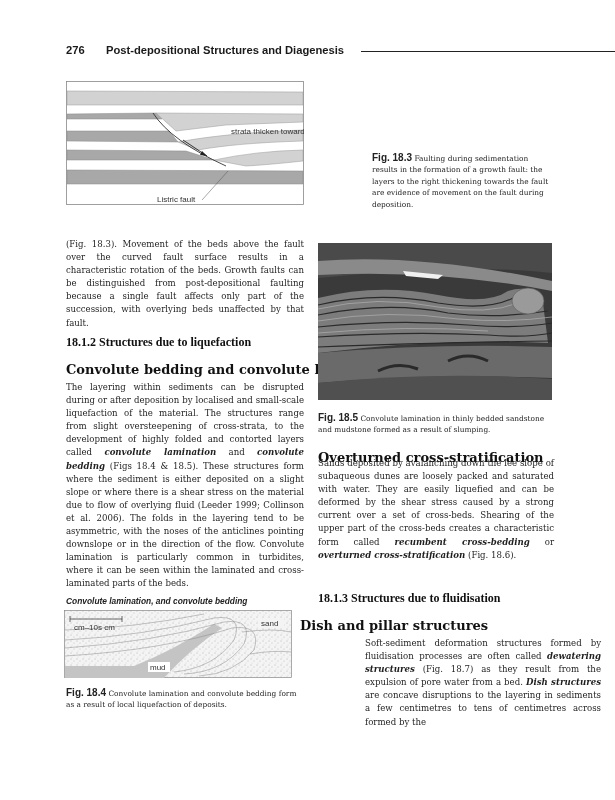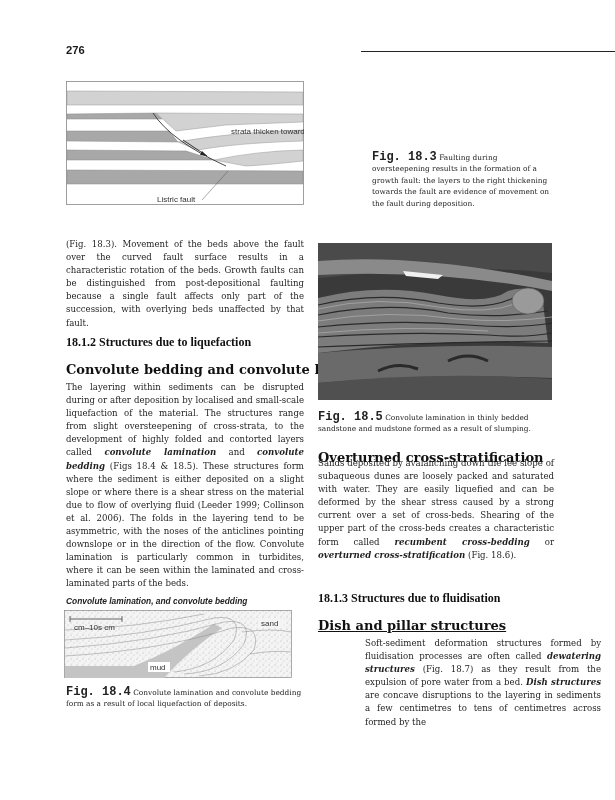--- a/index.html
+++ b/index.html
@@ -6,34 +6,35 @@
   body{width:615px;height:800px;position:relative;overflow:hidden;color:#1a1a1a;}
   .sans{font-family:"Liberation Sans",sans-serif;}
   .abs{position:absolute;}
   #running-head{left:66px;top:44px;width:490px;height:16px;font-family:"Liberation Sans",sans-serif;font-weight:bold;font-size:11.2px;}
   #running-head .pg{position:absolute;left:0;top:0;}
   #running-head .tt{position:absolute;left:40px;top:0;}
   #running-head .rule{position:absolute;left:295px;top:7px;width:258px;height:1px;background:#222;}
   .body-text{font-family:"DejaVu Serif",serif;font-size:8.6px;line-height:13.1px;text-align:justify;color:#1f1f1f;}
   .body-text p{margin:0;}
   .caption{font-family:"DejaVu Serif",serif;font-size:7.4px;line-height:11.4px;color:#222;}
-  .caption .lbl{font-family:Liberation Mono, monospace;font-weight:bold;font-size:12px;}
+  .caption .lbl{font-family:Liberation Sans, sans-serif;font-weight:bold;font-size:10px;}
   .h-sec{font-family:Liberation Serif, serif;font-weight:bold;font-size:12px;color:#111;}
   .h-sub{font-family:"DejaVu Serif",serif;font-weight:bold;font-size:13px;color:#111;}
   .bi{font-weight:bold;font-style:italic;}
   #fig183{left:66px;top:81px;width:238px;height:124px;}
   #fig184{left:64px;top:610px;width:228px;height:68px;}
   #fig185{left:318px;top:243px;width:234px;height:157px;}
   .fig-text{font-family:"Liberation Sans",sans-serif;font-size:8px;fill:#333;}
 </style>
 </head>
 <body>
 
 <div id="running-head" class="abs">
   <span class="pg">276</span>
+  <span class="tt">Post-depositional Structures and Diagenesis</span>
   <span class="rule"></span>
 </div>
 
 <svg id="fig183" class="abs" viewBox="0 0 238 124">
   <rect x="0.5" y="0.5" width="237" height="123" fill="#fff" stroke="#888" stroke-width="0.8"></rect>
 
   <path d="M1 10 L237 11 L237 24 L1 24 Z" fill="#d2d2d2" stroke="#999" stroke-width="0.5"></path>
 
   <path d="M1 33 L90 32 L96 38 L1 38 Z" fill="#a8a8a8" stroke="#888" stroke-width="0.5"></path>
   <path d="M1 50 L103 50 L112 61 L1 60 Z" fill="#a8a8a8" stroke="#888" stroke-width="0.5"></path>
@@ -51,21 +52,21 @@
   <path d="M141 75 L136 70 L134 74 Z" fill="#222"></path>
 
   <line x1="136" y1="119" x2="162" y2="90" stroke="#555" stroke-width="0.5"></line>
   <rect x="145" y="45" width="90" height="10" fill="#fff" opacity="0"></rect>
   <text x="165" y="53" class="fig-text">strata thicken towards fault</text>
   <text x="91" y="121" class="fig-text">Listric fault</text>
 </svg>
 
 <div class="abs caption" style="left:372px;top:152px;width:182px;">
   <span class="lbl">Fig. 18.3</span>
-  <span>Faulting during oversteepening results in the formation of a growth fault: the layers to the right thickening towards the fault are evidence of movement on the fault during deposition.</span>
+  <span>Faulting during sedimentation results in the formation of a growth fault: the layers to the right thickening towards the fault are evidence of movement on the fault during deposition.</span>
 </div>
 
 <div class="abs body-text" style="left:66px;top:238px;width:238px;">
   <p>(Fig. 18.3). Movement of the beds above the fault over the curved fault surface results in a characteristic rotation of the beds. Growth faults can be distinguished from post-depositional faulting because a single fault affects only part of the succession, with overlying beds unaffected by that fault.</p>
 </div>
 
 <div class="abs h-sec" style="left:66px;top:335px;">18.1.2  Structures due to liquefaction</div>
 <div class="abs h-sub" style="left:66px;top:362px;">Convolute bedding and convolute lamination</div>
 
 <div class="abs body-text" style="left:66px;top:381px;width:238px;">
@@ -137,17 +138,17 @@
   <span>Convolute lamination in thinly bedded sandstone and mudstone formed as a result of slumping.</span>
 </div>
 
 <div class="abs h-sub" style="left:318px;top:450px;">Overturned cross-stratification</div>
 
 <div class="abs body-text" style="left:318px;top:445px;width:236px;margin-top:12px;">
   <p><span>Sands deposited by avalanching down the lee slope of subaqueous dunes are loosely packed and saturated with water. They are easily liquefied and can be deformed by the shear stress caused by a strong current over a set of cross-beds. Shearing of the upper part of the cross-beds creates a characteristic form called </span><span class="bi">recumbent cross-bedding</span><span> or </span><span class="bi">overturned cross-stratification</span><span> (Fig. 18.6).</span></p>
 </div>
 
 <div class="abs h-sec" style="left:318px;top:591px;">18.1.3  Structures due to fluidisation</div>
-<div class="abs h-sub" style="left:318px;top:618px;text-decoration:underline;">Dish and pillar structures</div>
+<div class="abs h-sub" style="left:300px;top:618px;">Dish and pillar structures</div>
 
 <div class="abs body-text" style="left:318px;top:637px;width:236px;margin-left:47px;">
   <p><span>Soft-sediment deformation structures formed by fluidisation processes are often called </span><span class="bi">dewatering structures</span><span> (Fig. 18.7) as they result from the expulsion of pore water from a bed. </span><span class="bi">Dish structures</span><span> are concave disruptions to the layering in sediments a few centimetres to tens of centimetres across formed by the</span></p>
 </div>
 
 </body></html>

